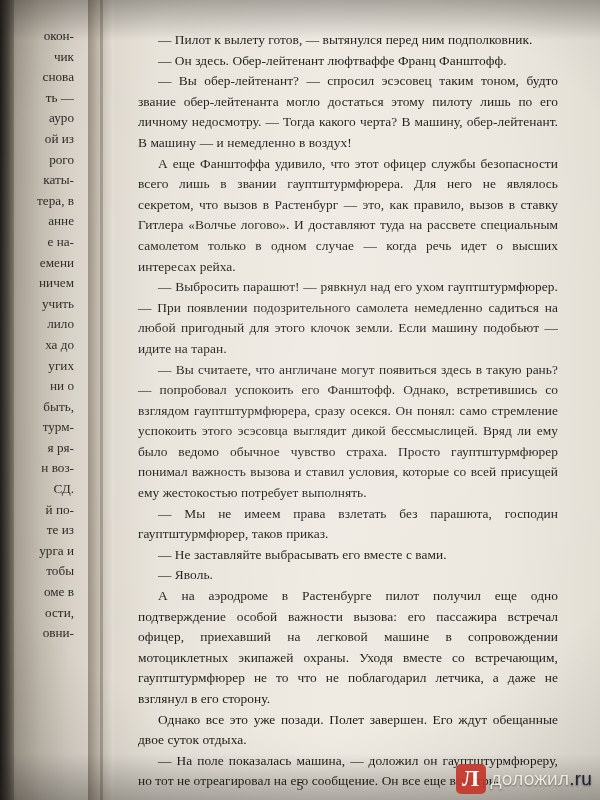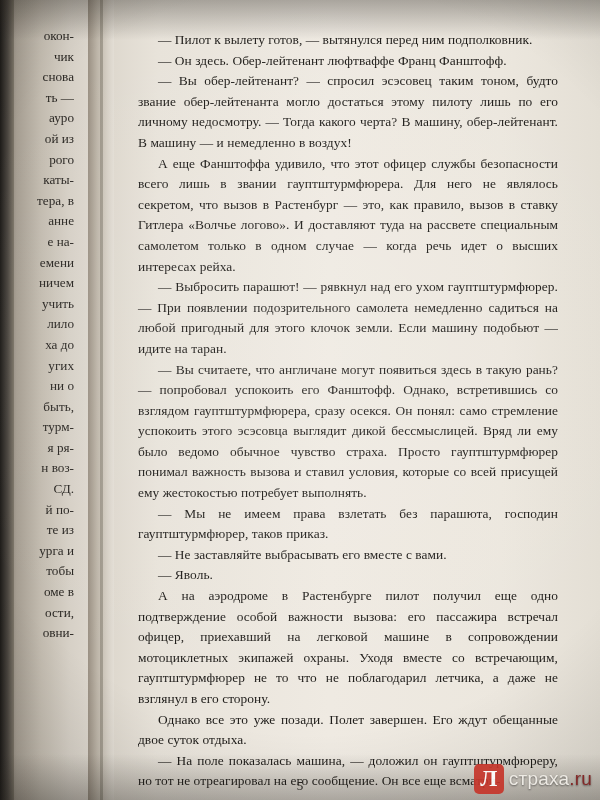--- a/index.html
+++ b/index.html
@@ -137,21 +137,21 @@
     text-align: center;
     font-weight: 700;
   }
   .wm-text {
     font-family: "Liberation Sans", sans-serif;
     font-size: 19px;
     color: #f2efe9;
     text-shadow: 0 1px 2px rgba(0,0,0,0.55);
     letter-spacing: 0.2px;
   }
-  .wm-text .dom { color: #7f1d1d; }
+  .wm-text .dom { color: #0f172a; }
   .spine-line {
     position: absolute;
     left: 100px; top: 0;
     width: 3px; height: 800px;
     background: rgba(90,82,70,0.35);
     z-index: 6;
   }
 </style>
 </head>
 <body>
@@ -216,17 +216,17 @@
 
   <div class="page-number">5</div>
 
   <div class="topshade"></div>
   <div class="botshade"></div>
   <div class="vignette"></div>
 
   <div class="watermark">
     <div class="wm-logo">Л</div>
     <div class="wm-text">
-      <span>страха</span><span class="dom">.ru</span>
+      <span>доложил</span><span class="dom">.ru</span>
     </div>
   </div>
 
 </div>
 
 </body></html>

